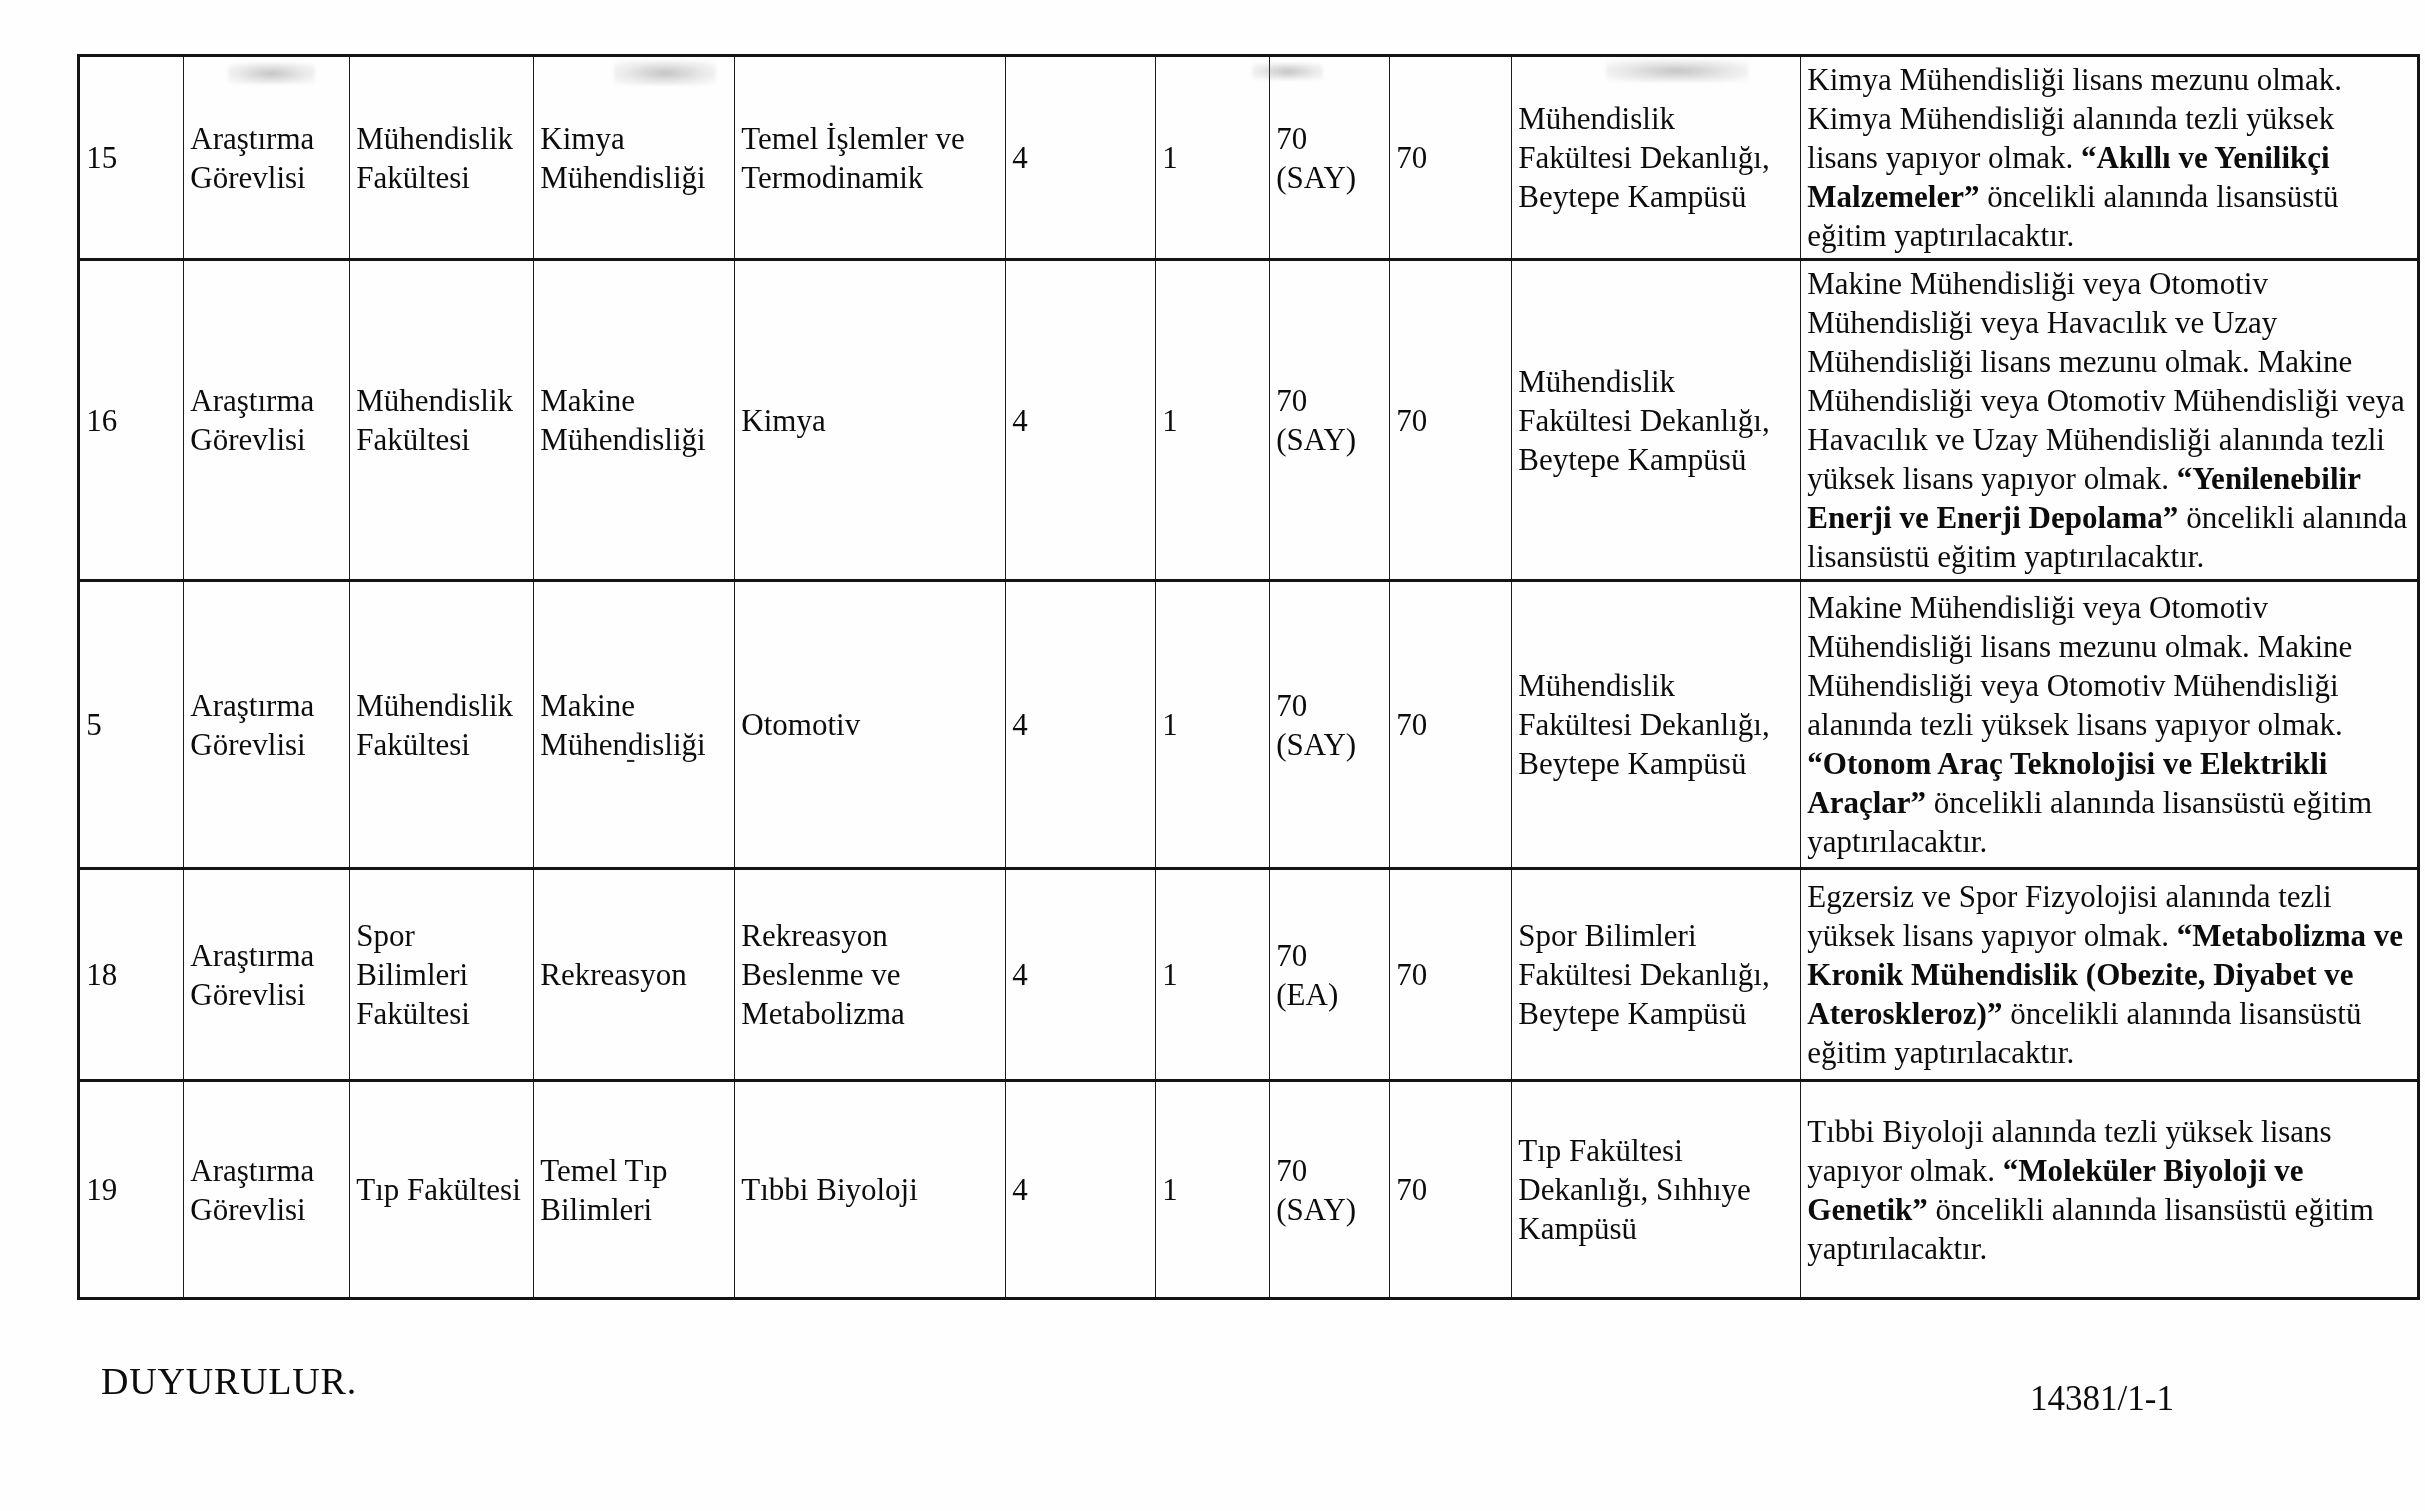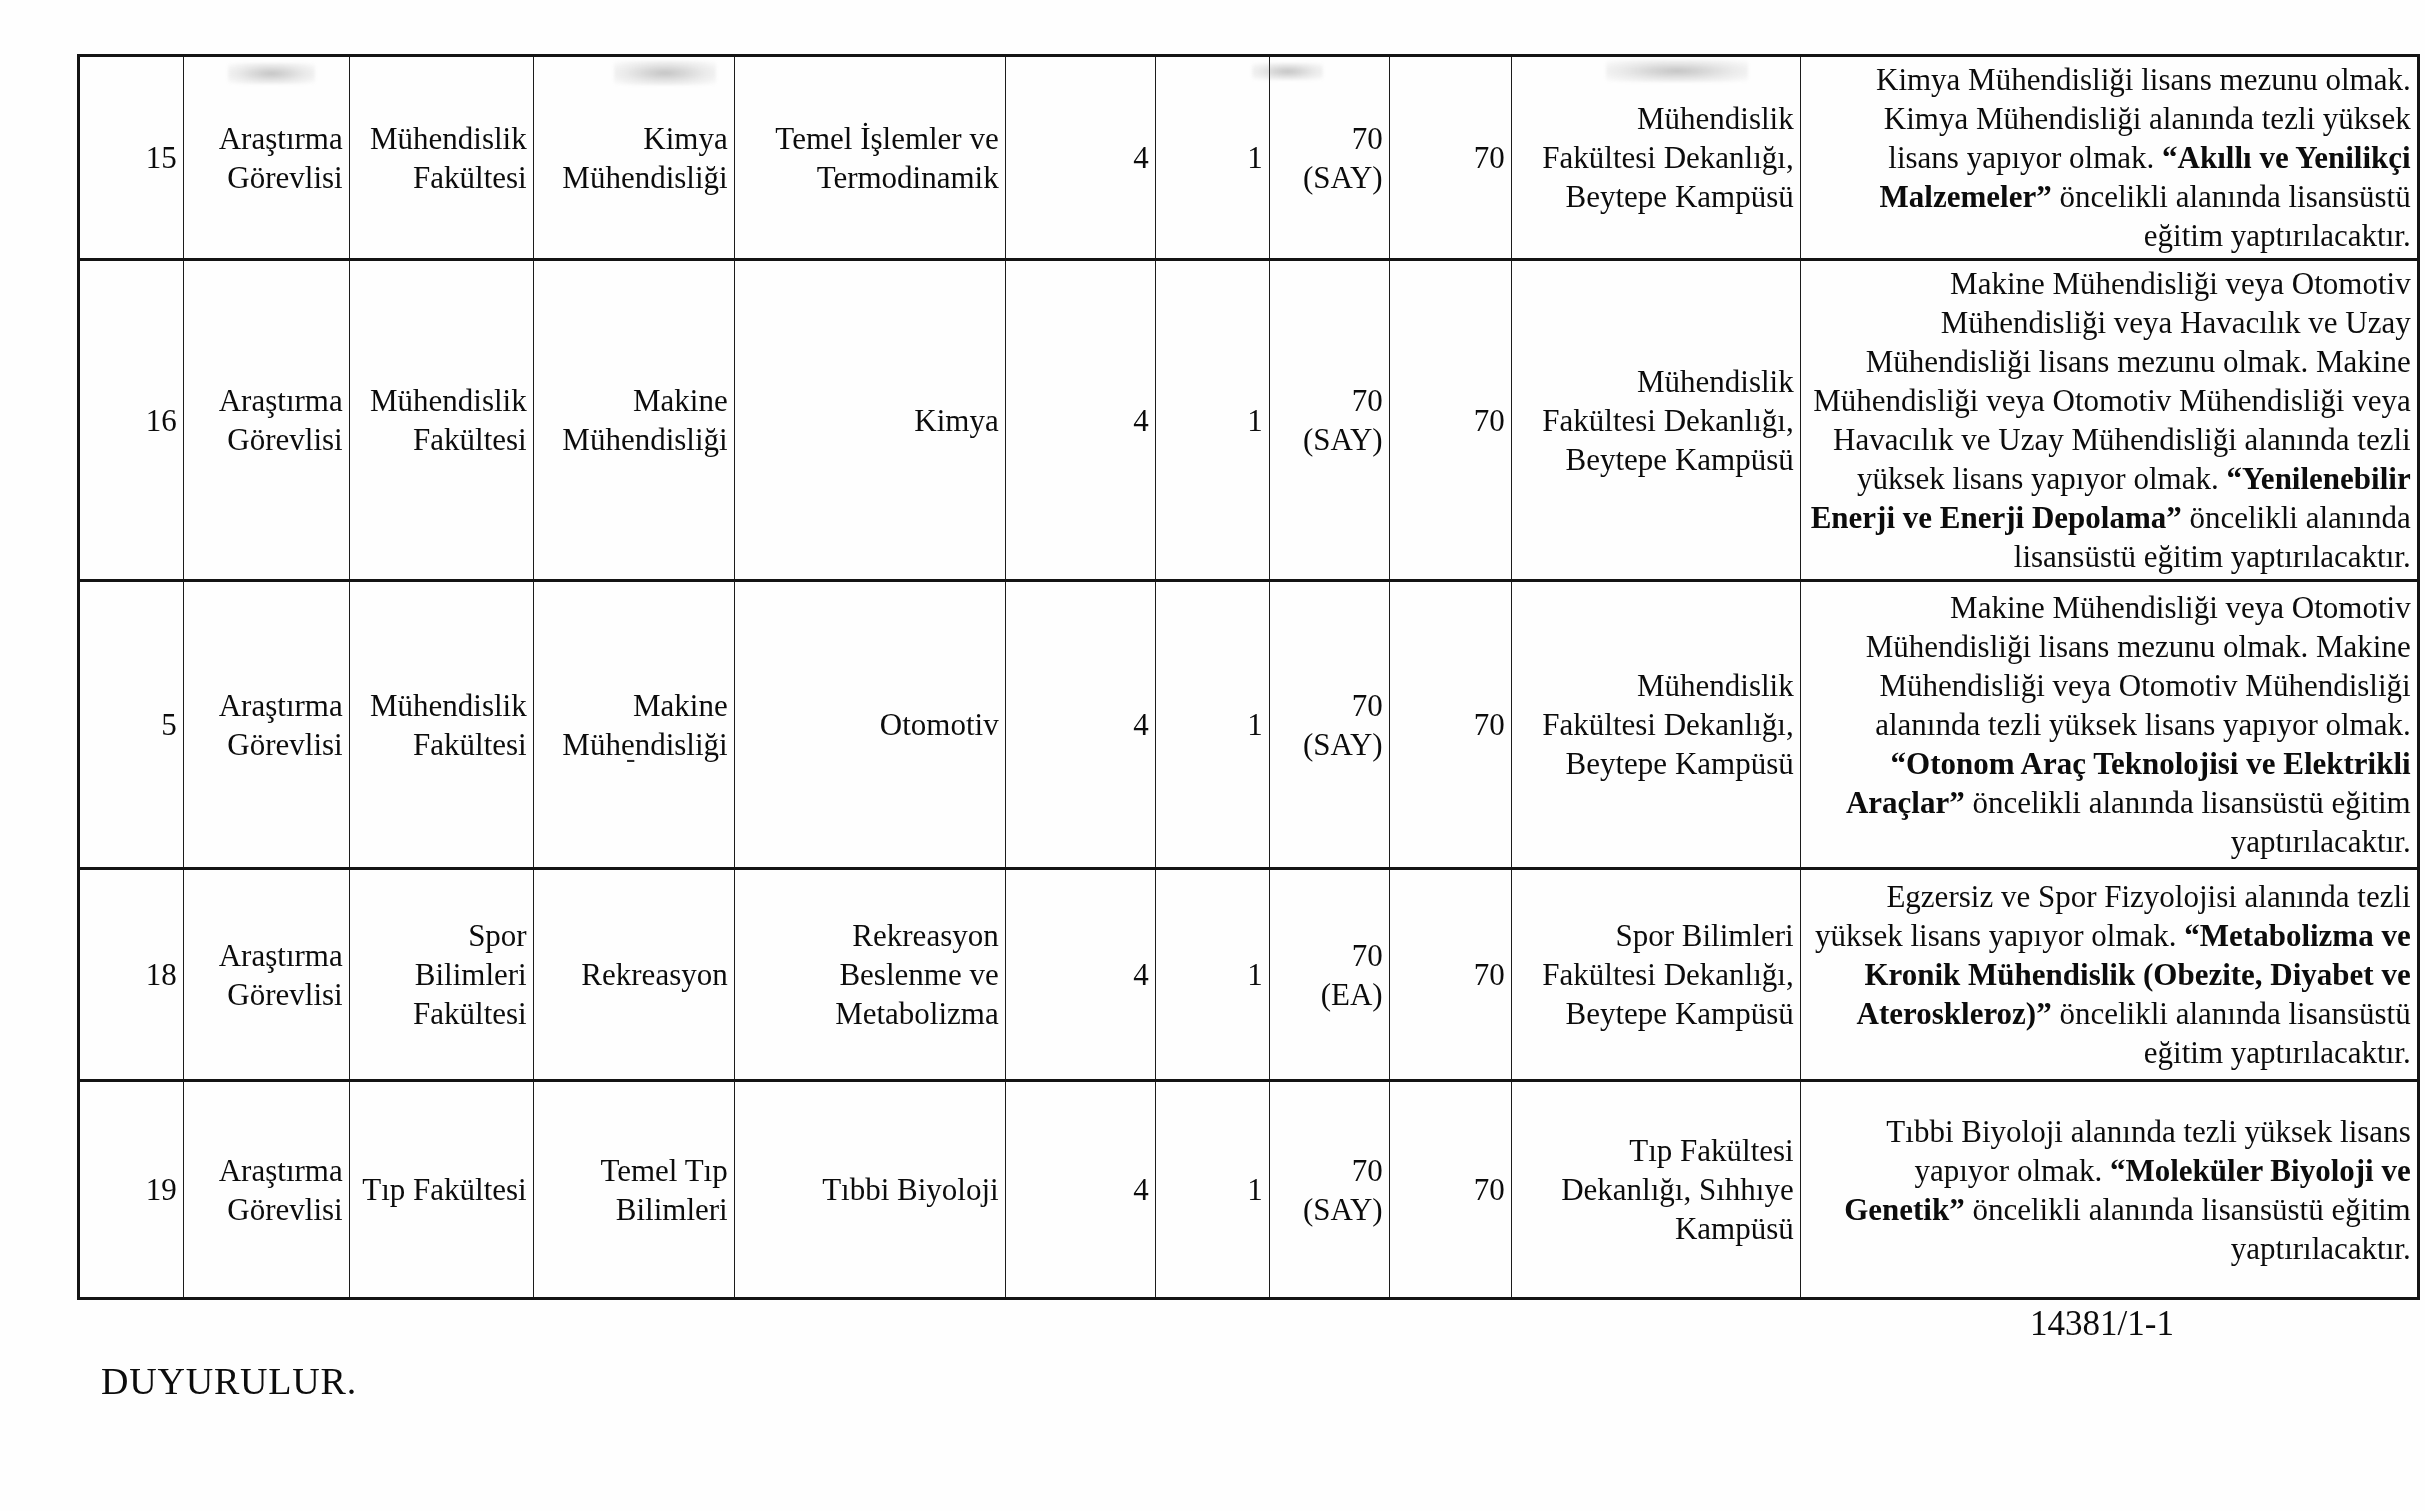--- a/index.html
+++ b/index.html
@@ -17,41 +17,41 @@
     border-collapse:collapse;
     table-layout:fixed;
     border:3.9px solid #141414;
   }
   table.vacancies td{
     border-left:1.6px solid #1c1c1c;
     border-right:1.6px solid #1c1c1c;
     border-top:3.9px solid #141414;
     border-bottom:3.9px solid #141414;
     vertical-align:middle;
-    text-align:right;
+    text-align:left;
     font-size:31px;
     line-height:39px;
     padding:3.1px 6.3px;
     overflow:hidden;
   }
   td.c-no{font-size:32px;}
   td.c-req{
     text-align:justify;
     font-size:30px;
     line-height:38px;
     padding:7.9px 9.4px 7.9px 11px;
   }
   td.c-req .b{font-weight:bold;}
   .score-line{display:block;}
   .footer-note{
     position:absolute;left:101px;top:1359px;
     font-size:38px;letter-spacing:0.8px;
   }
   .doc-ref{
-    position:absolute;left:2030px;top:1304px;
+    position:absolute;left:2030px;top:1379px;
     font-size:35px;
   }
   .smudge{
     position:absolute;
     background:radial-gradient(ellipse at center, rgba(90,90,90,0.35) 0%, rgba(120,120,120,0.15) 55%, rgba(160,160,160,0) 100%);
     filter:blur(1.6px);
     pointer-events:none;
   }
   .stray-dash{
     position:absolute;left:626px;top:742px;

